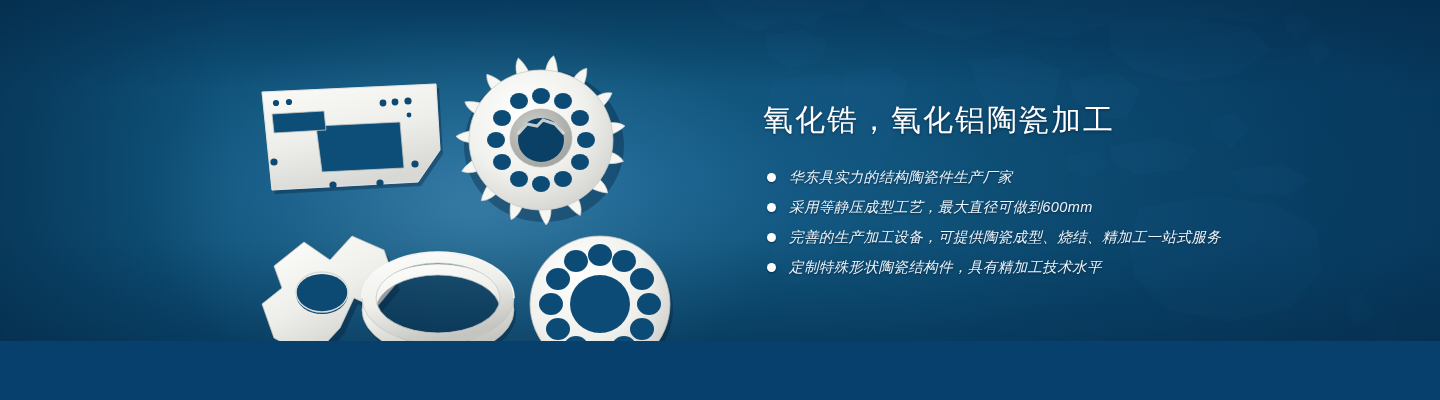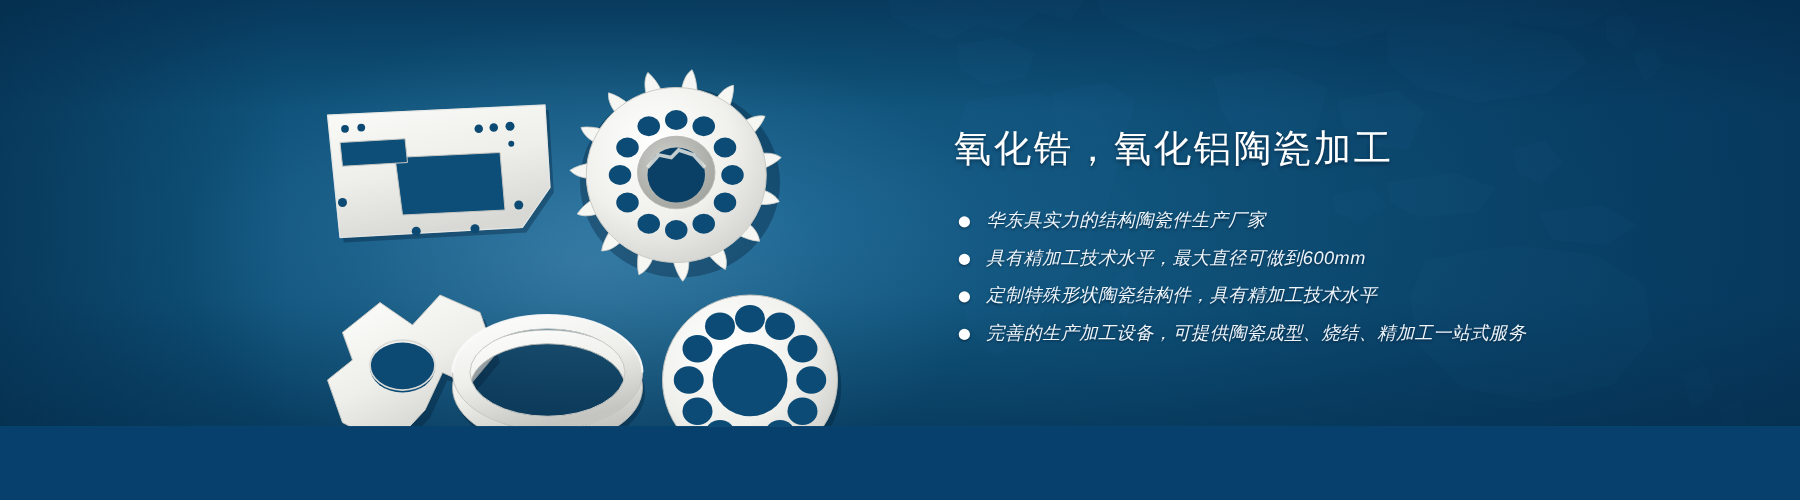--- a/index.html
+++ b/index.html
@@ -286,26 +286,26 @@
 
   <div class="copy">
     <div class="headline">氧化锆，氧化铝陶瓷加工</div>
     <ul class="points">
       <li class="point">
         <span class="dot"></span>
         <span class="ptext">华东具实力的结构陶瓷件生产厂家</span>
       </li>
       <li class="point">
         <span class="dot"></span>
-        <span class="ptext">具有精加工技术水平，最大直径可做到600mm</span>
+        <span class="ptext">采用等静压成型工艺，最大直径可做到600mm</span>
+      </li>
+      <li class="point">
+        <span class="dot"></span>
+        <span class="ptext">完善的生产加工设备，可提供陶瓷成型、烧结、精加工一站式服务</span>
       </li>
       <li class="point">
         <span class="dot"></span>
         <span class="ptext">定制特殊形状陶瓷结构件，具有精加工技术水平</span>
       </li>
-      <li class="point">
-        <span class="dot"></span>
-        <span class="ptext">完善的生产加工设备，可提供陶瓷成型、烧结、精加工一站式服务</span>
-      </li>
     </ul>
   </div>
 
 </div>
 
 </body></html>

